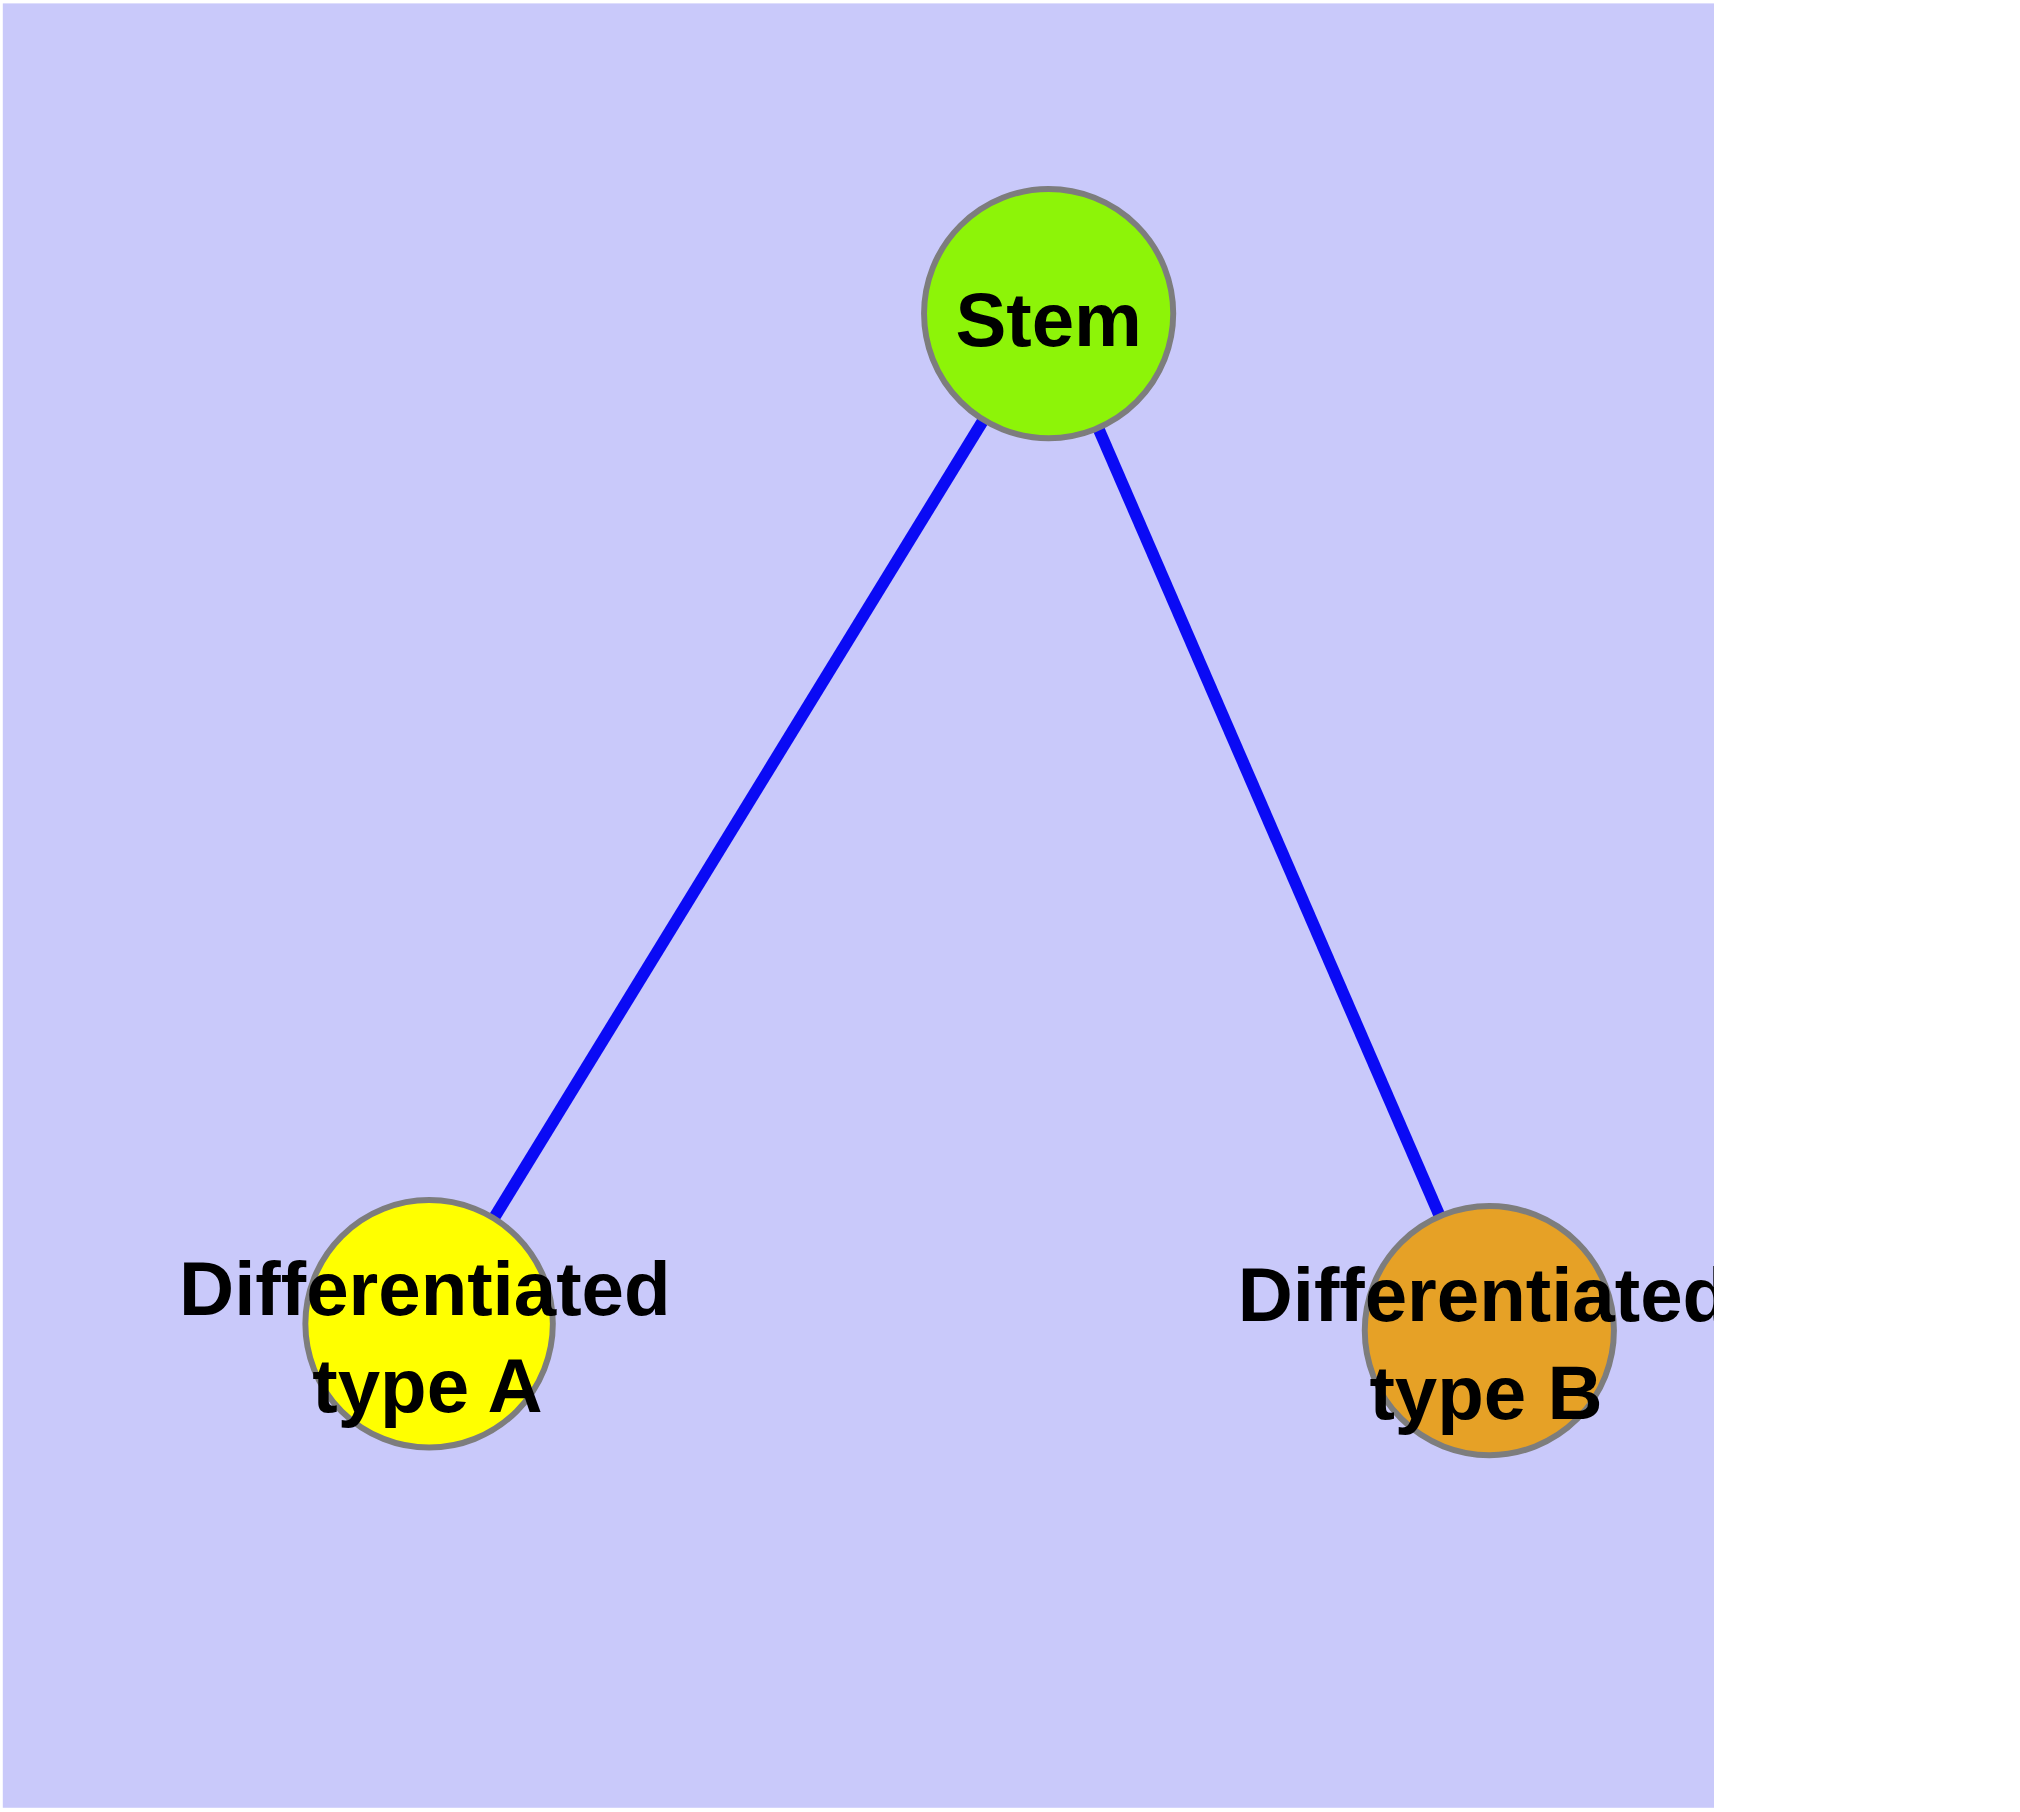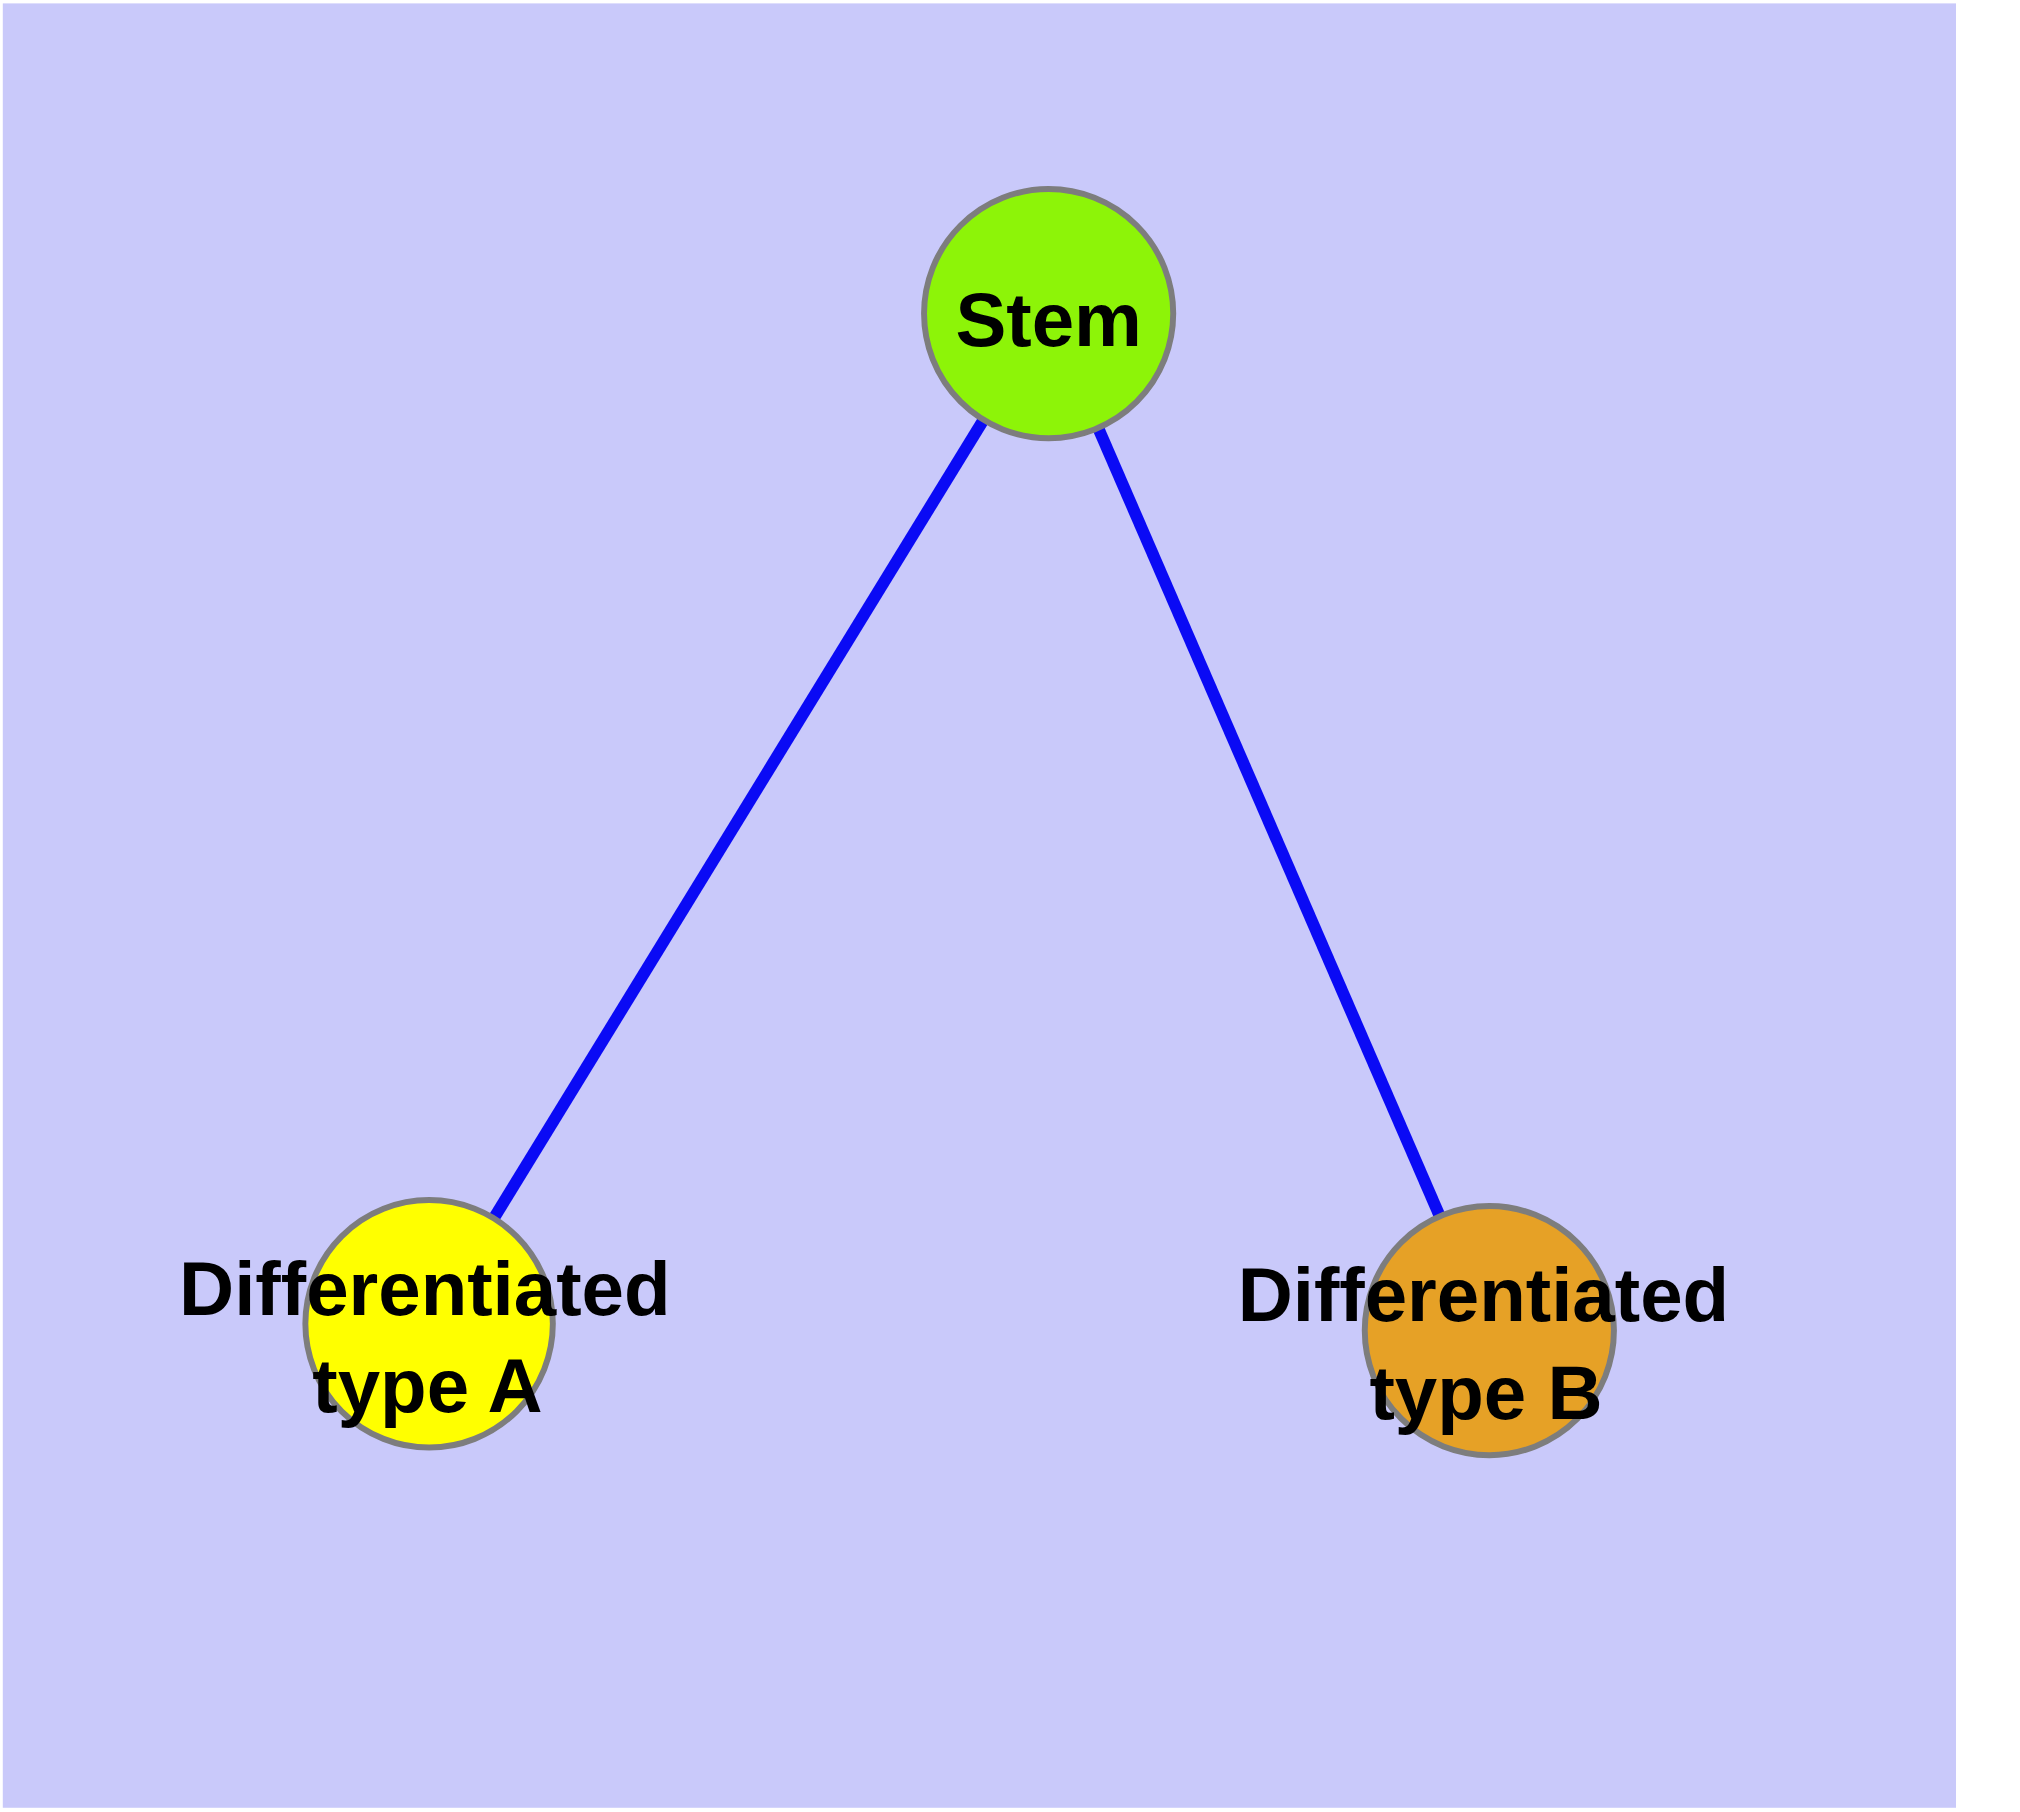--- a/index.html
+++ b/index.html
@@ -2,21 +2,21 @@
 <html style="font-size:13.6px"><head>
 <meta charset="utf-8">
 <style>
   html, body {
     margin: 0;
     padding: 0;
     background: #FFFFFF;
   }
   .stage {
     position: relative;
-    width: 1956px;
+    width: 1714px;
     height: 1812px;
     background: #FFFFFF;
     overflow: hidden;
     font-family: "Liberation Sans", sans-serif;
   }
   svg {
     display: block;
     width: 2021px;
     height: 1812px;
   }

